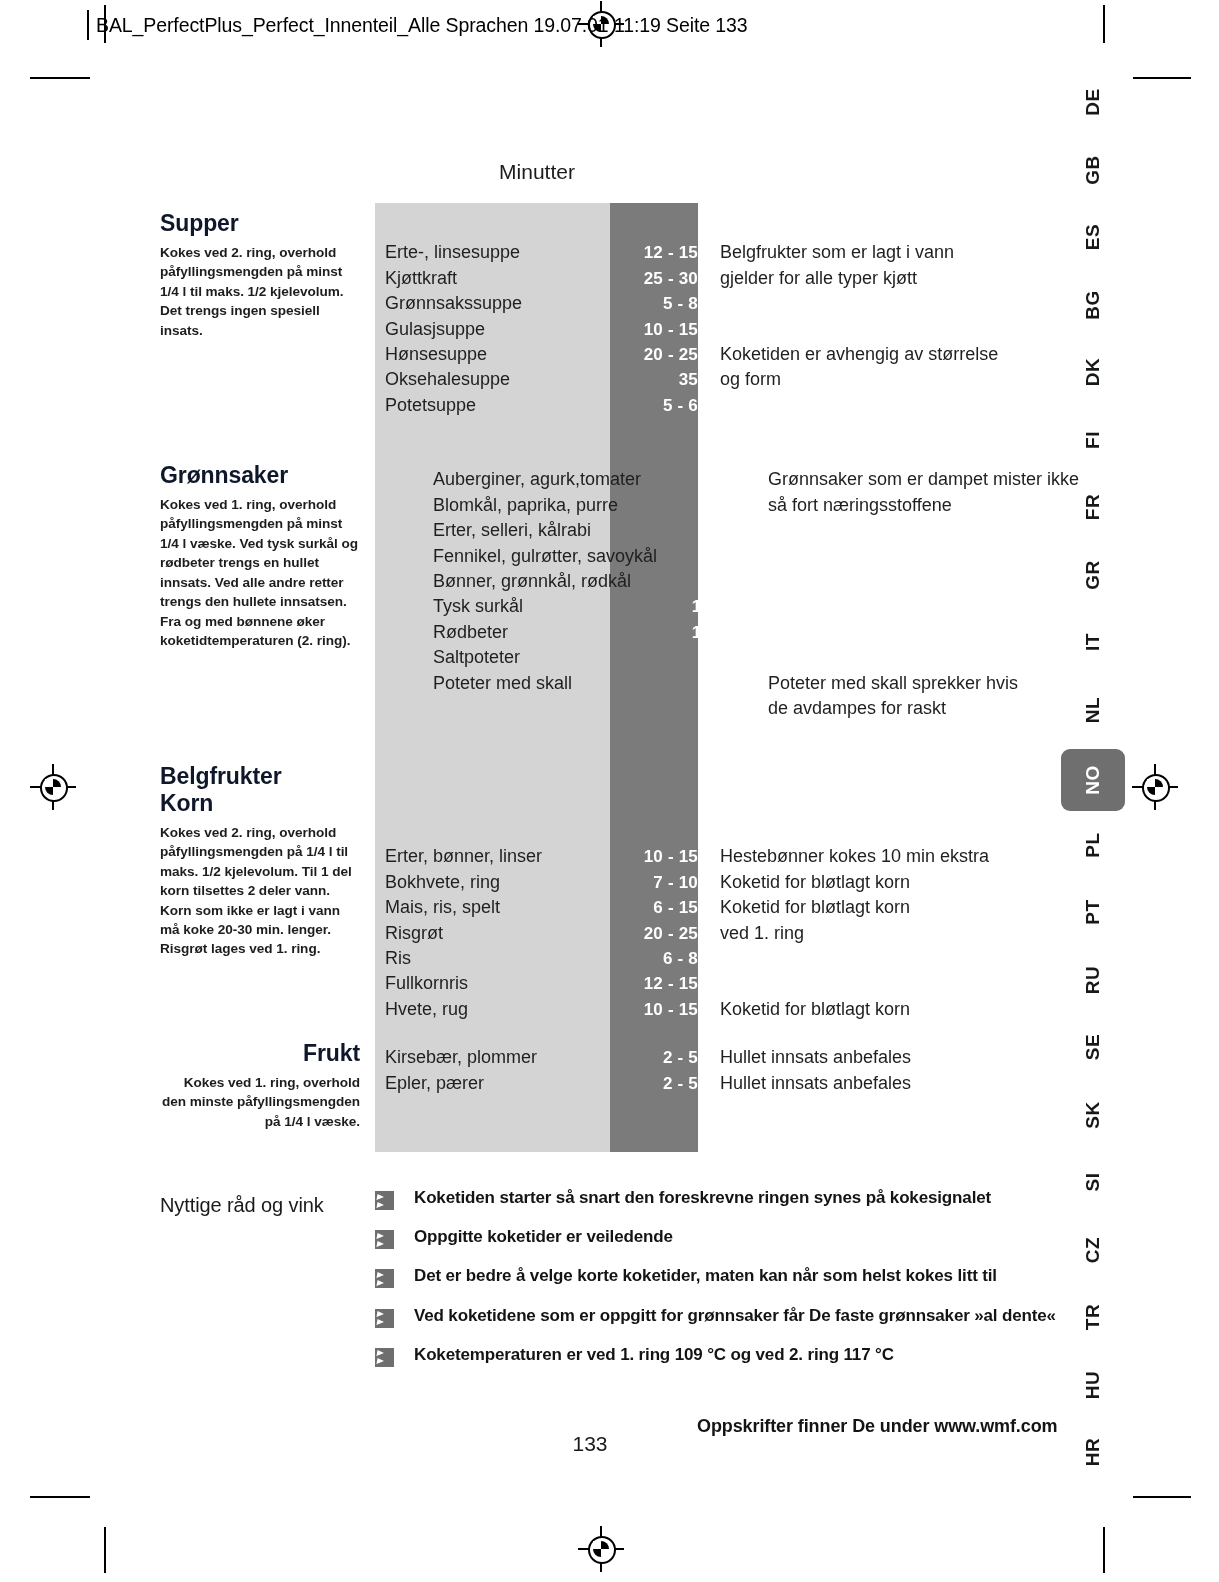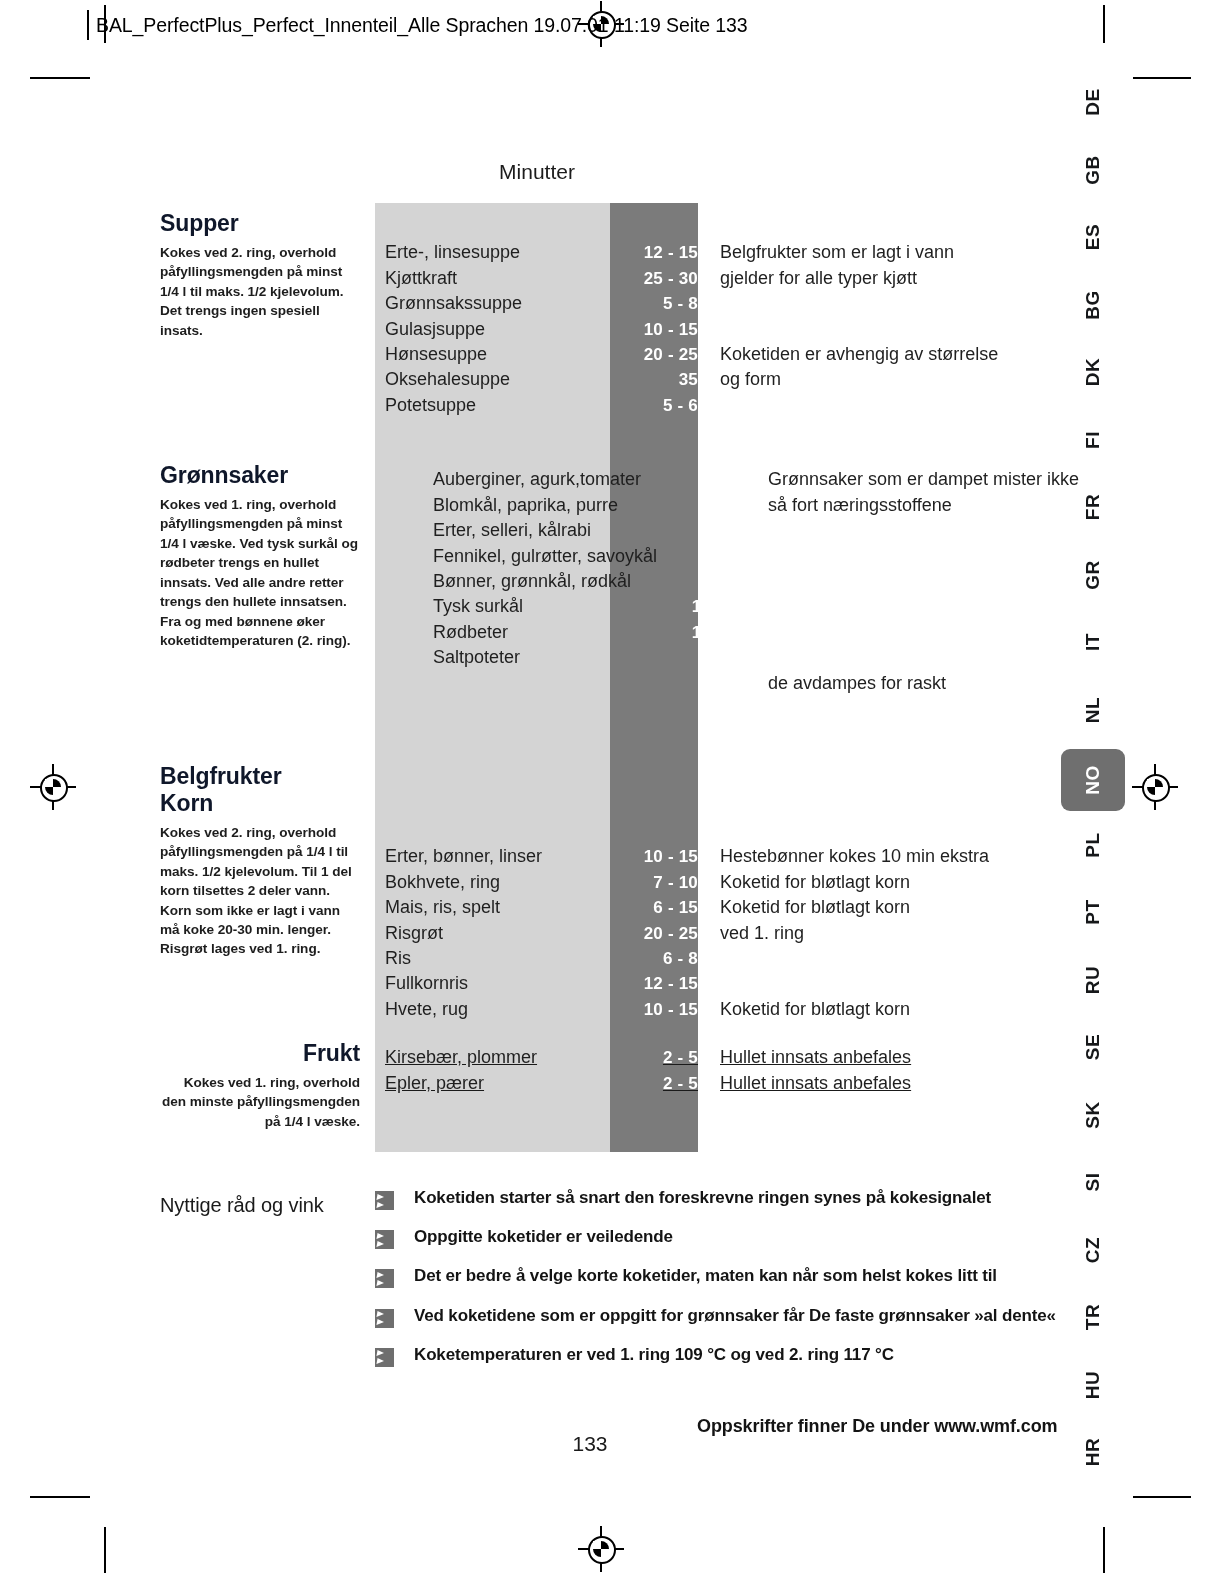--- a/index.html
+++ b/index.html
@@ -321,20 +321,25 @@
           <div class="item">Rødbeter</div>
           <div class="time">15 - 25</div>
           <div class="note"></div>
         </div>
         <div class="row">
           <div class="item">Saltpoteter</div>
           <div class="time">6 - 8</div>
           <div class="note"></div>
         </div>
         <div class="row">
+          <div class="item">Poteter med skall</div>
+          <div class="time">6 - 10</div>
+          <div class="note">Poteter med skall sprekker hvis</div>
+        </div>
+        <div class="row">
           <div class="item"></div>
           <div class="time"></div>
           <div class="note">de avdampes for raskt</div>
         </div>
       </div>
     </div>
     <div class="section">
       <div class="sec-left" style="top: 763px;">
         <div class="sec-head" style="margin-bottom: 0px;">Belgfrukter</div>
         <div class="sec-head">Korn</div>
@@ -376,21 +381,21 @@
           <div class="time">10 - 15</div>
           <div class="note">Koketid for bløtlagt korn</div>
         </div>
       </div>
     </div>
     <div class="section">
       <div class="sec-left" style="top: 1040px; text-align: right;">
         <div class="sec-head">Frukt</div>
         <div class="sec-note">Kokes ved 1. ring, overhold den minste påfyllingsmengden på 1/4 l væske.</div>
       </div>
-      <div class="rows" style="top: 1043px; text-decoration: underline;">
+      <div class="rows" style="top: 1043px;">
         <div class="row">
           <div class="item">Kirsebær, plommer</div>
           <div class="time">2 - 5</div>
           <div class="note">Hullet innsats anbefales</div>
         </div>
         <div class="row">
           <div class="item">Epler, pærer</div>
           <div class="time">2 - 5</div>
           <div class="note">Hullet innsats anbefales</div>
         </div>

